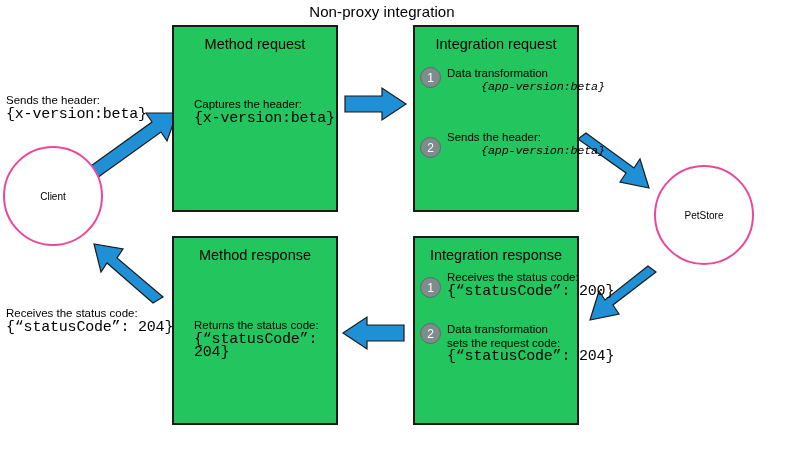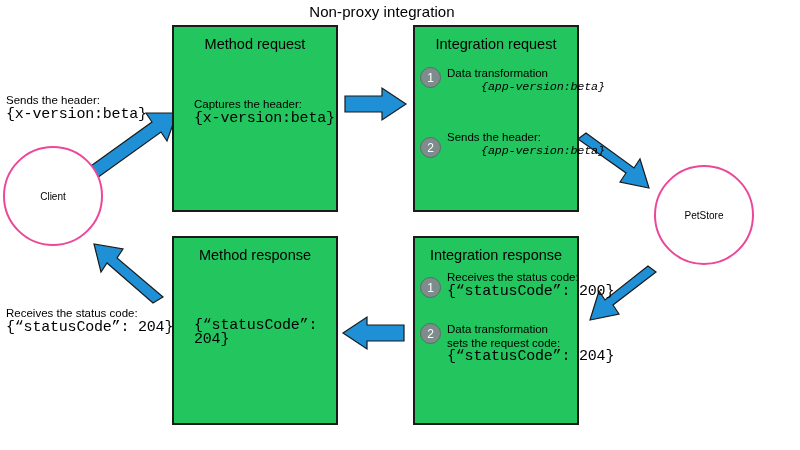--- a/index.html
+++ b/index.html
@@ -194,17 +194,18 @@
     <div class="step-text" style="left:32px;top:85px;">
       <div>Data transformation</div>
       <div>sets the request code:</div>
       <div class="mono">{“statusCode”: 204}</div>
     </div>
   </div>
 
   <div class="box" style="left:172px;top:236px;width:166px;height:189px;">
     <div class="box-title" style="top:9px;">Method response</div>
     <div class="box-body" style="left:20px;top:81px;">
+      <div>Returns the status code:</div>
       <div class="mono">{“statusCode”: 204}</div>
     </div>
   </div>
 
 </div>
 
 </body></html>

